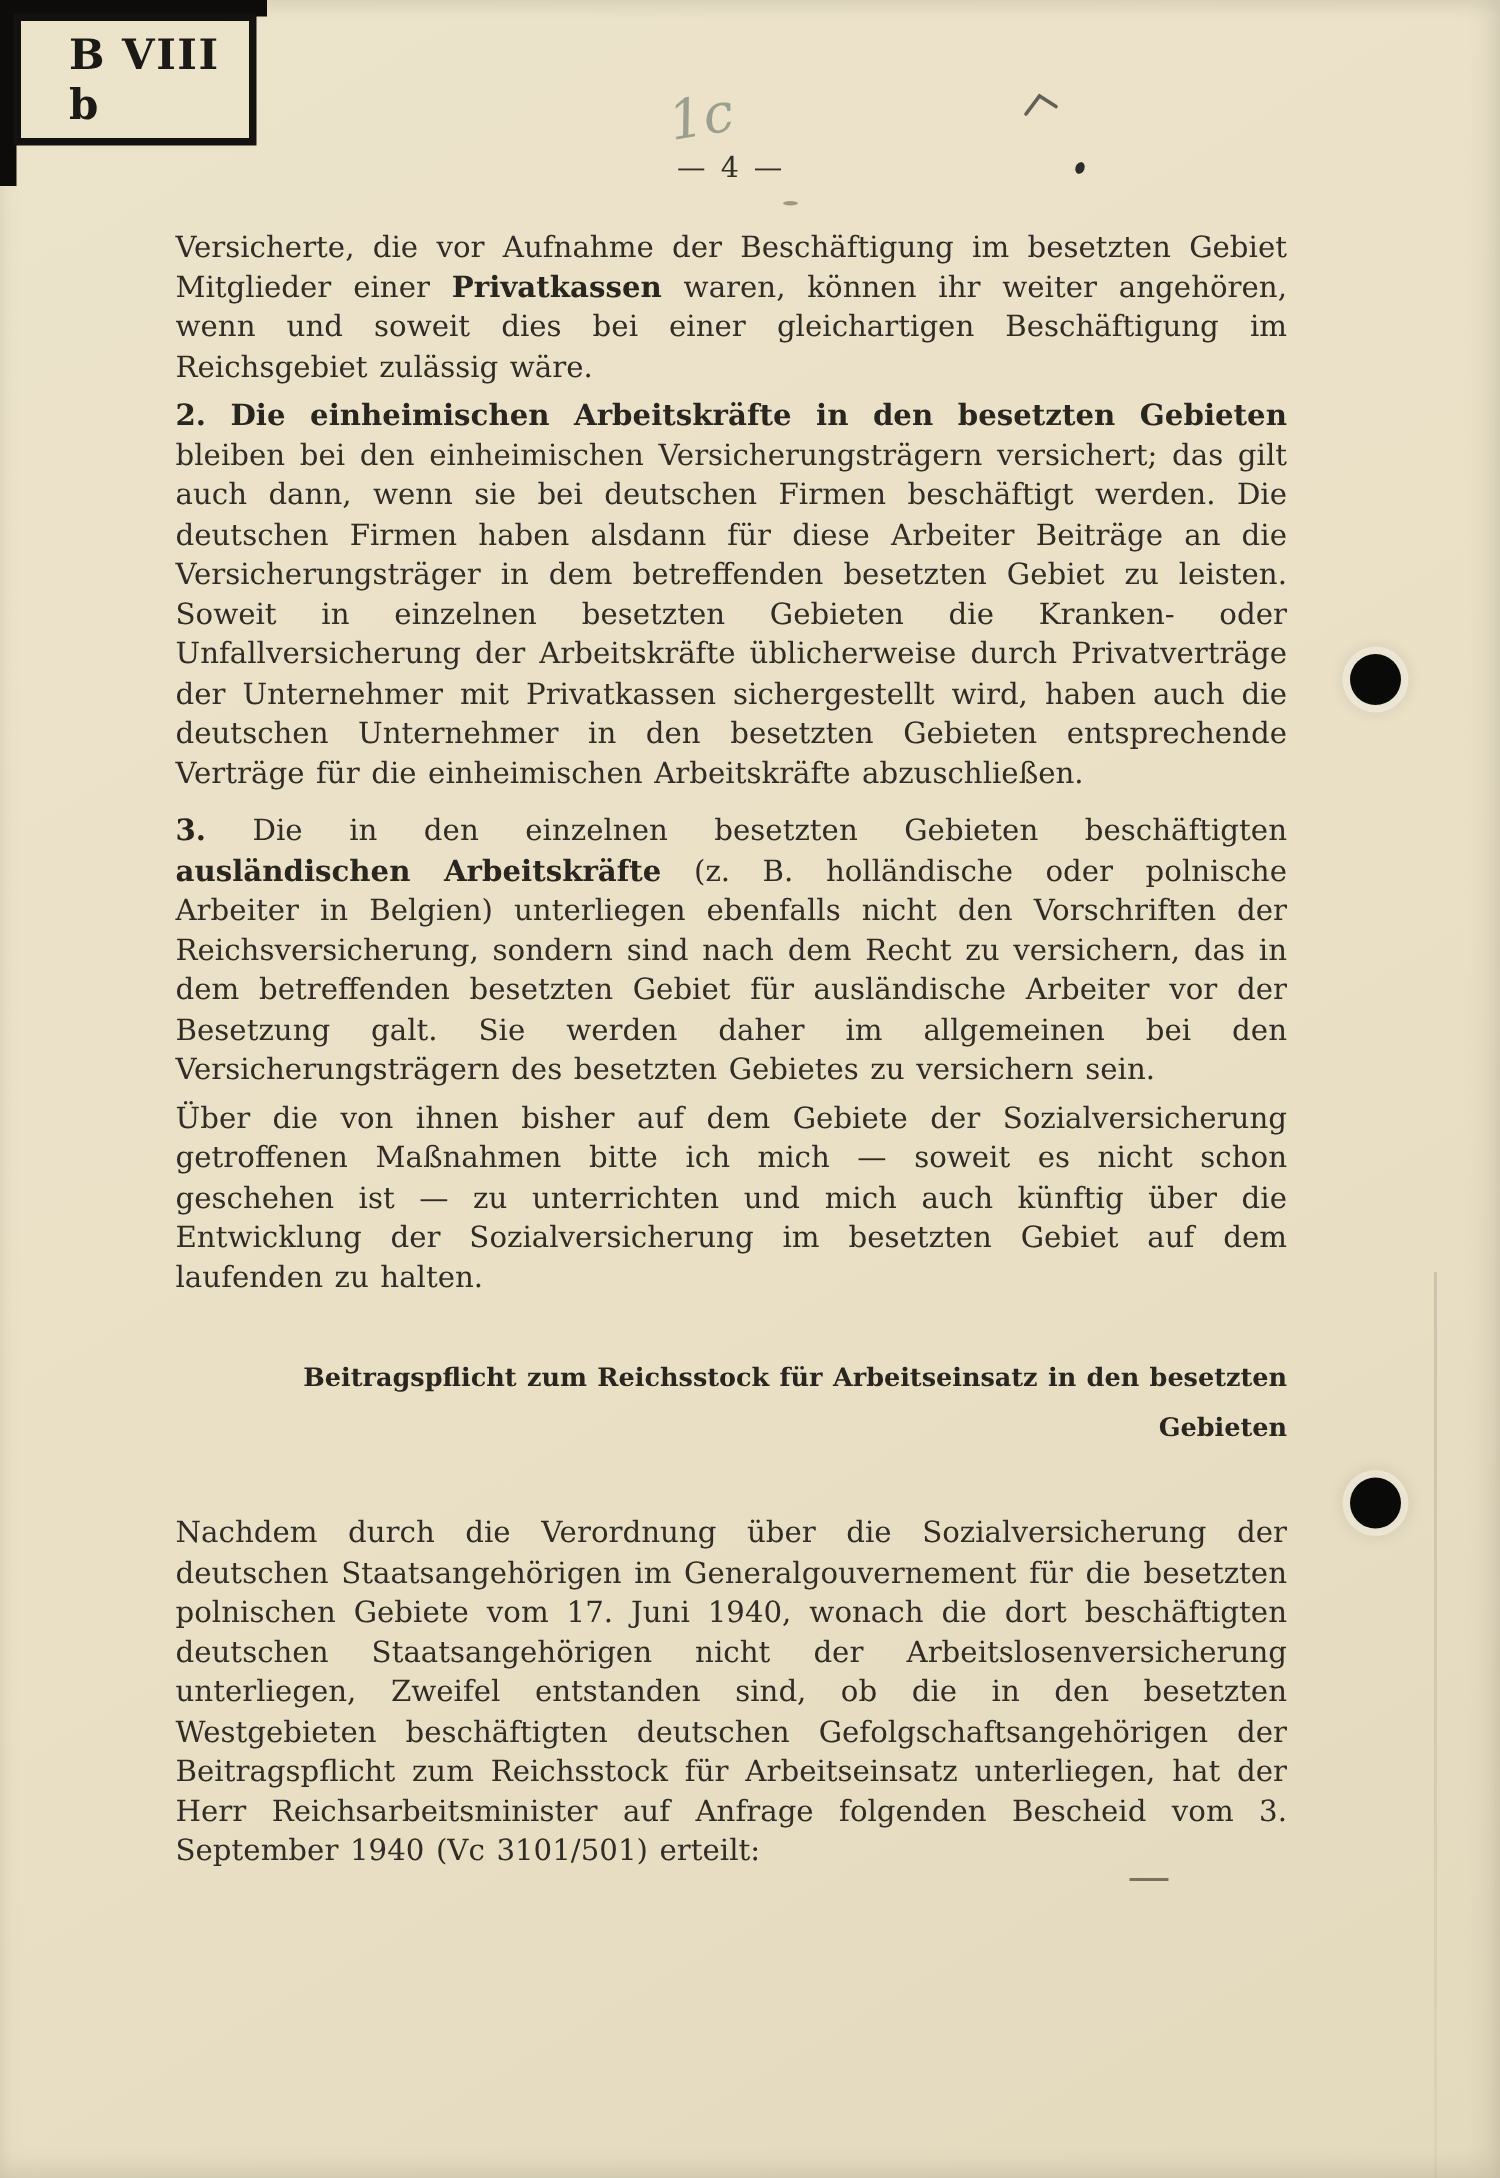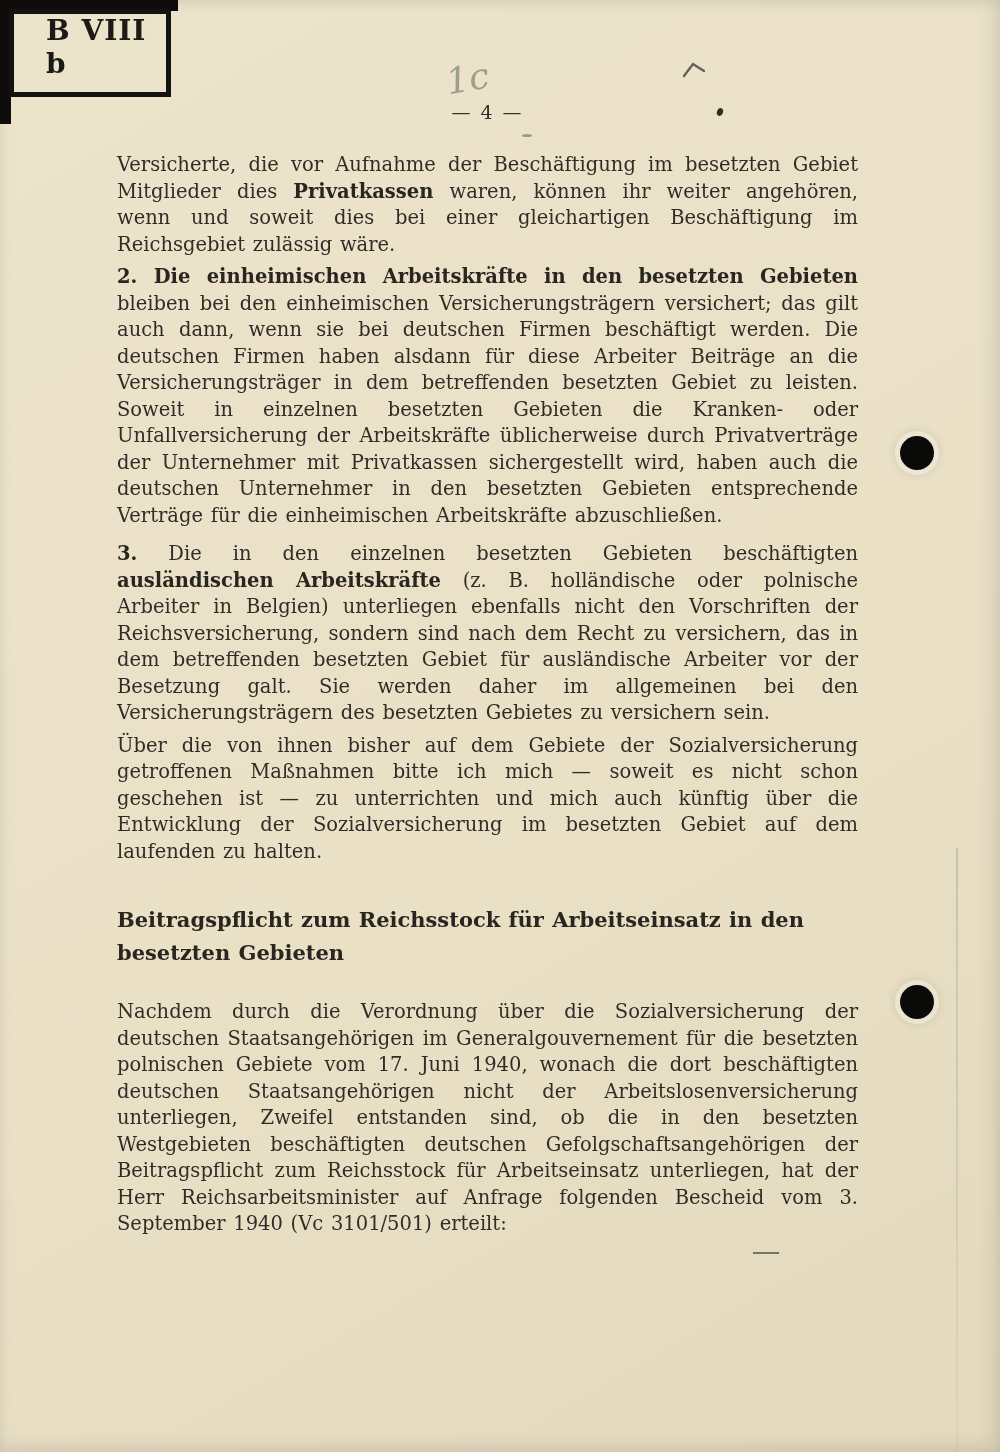--- a/index.html
+++ b/index.html
@@ -18,21 +18,21 @@
   }
 
   
   .edge-top  { position: absolute; left: 0; top: 0; width: 178px; height: 11px; background: #0d0c0b; }
   .edge-left { position: absolute; left: 0; top: 0; width: 11px; height: 124px; background: #0d0c0b; }
   .corner-box {
     position: absolute; left: 9px; top: 9px;
     width: 162px; height: 88px;
     border: 5px solid #131210;
     box-sizing: border-box;
-    display: flex; align-items: flex-start;
+    display: flex; align-items: center;
     background: transparent;
   }
   .corner-label {
     font-weight: 700; font-size: 28px; letter-spacing: 1px;
     padding-left: 32px; color: #1c1a17;
   }
 
   
   .page-number {
     position: absolute; left: 117px; top: 101px; width: 741px;
@@ -69,23 +69,23 @@
   .body-col {
     position: absolute; left: 117px; top: 152px; width: 741px;
     font-size: 19.5px; line-height: 26.5px;
     text-align: justify; word-spacing: 1.5px;
     color: #312d26;
   }
   .para { margin: 0 0 6px 0; }
   .para b { font-weight: 700; color: #29251f; }
   .gap-before { margin-top: 12px; }
   .section-heading {
-    margin: 38px 0 30px 0;
-    text-align: left;
-    font-size: 21px; line-height: 33px;
+    margin: 38px 0 40px 0;
+    text-align: right;
+    font-size: 17px; line-height: 33px;
     font-weight: 700; color: #29251f;
     word-spacing: 1px;
   }
 </style>
 </head>
 <body>
 
 <div class="page">
 
   <div class="edge-top"></div>
@@ -107,21 +107,21 @@
   <div class="page-number">— 4 —</div>
 
   <div class="hole hole-top"></div>
   <div class="hole hole-bottom"></div>
 
   <div class="crease"></div>
   <div class="pencil-dash"></div>
 
   <div class="body-col">
 
-    <p class="para"><span>Versicherte, die vor Aufnahme der Beschäftigung im besetzten Gebiet Mitglieder dies </span><b>Privatkassen</b><span> waren, können ihr weiter angehören, wenn und soweit dies bei einer gleichartigen Beschäftigung im Reichsgebiet zulässig wäre.</span></p>
+    <p class="para"><span>Versicherte, die vor Aufnahme der Beschäftigung im besetzten Gebiet Mitglieder einer </span><b>Privatkassen</b><span> waren, können ihr weiter angehören, wenn und soweit dies bei einer gleichartigen Beschäftigung im Reichsgebiet zulässig wäre.</span></p>
 
 
     <p class="para"><b>2. Die einheimischen Arbeitskräfte in den besetzten Gebieten</b><span> bleiben bei den einheimischen Versicherungsträgern versichert; das gilt auch dann, wenn sie bei deutschen Firmen beschäftigt werden. Die deutschen Firmen haben alsdann für diese Arbeiter Beiträge an die Versicherungsträger in dem betreffenden besetzten Gebiet zu leisten. Soweit in einzelnen besetzten Gebieten die Kranken- oder Unfallversicherung der Arbeitskräfte üblicherweise durch Privatverträge der Unternehmer mit Privatkassen sichergestellt wird, haben auch die deutschen Unternehmer in den besetzten Gebieten entsprechende Verträge für die einheimischen Arbeitskräfte abzuschließen.</span></p>
 
     <p class="para gap-before"><b>3.</b><span> Die in den einzelnen besetzten Gebieten beschäftigten </span><b>ausländischen Arbeitskräfte</b><span> (z. B. holländische oder polnische Arbeiter in Belgien) unterliegen ebenfalls nicht den Vorschriften der Reichsversicherung, sondern sind nach dem Recht zu versichern, das in dem betreffenden besetzten Gebiet für ausländische Arbeiter vor der Besetzung galt. Sie werden daher im allgemeinen bei den Versicherungsträgern des besetzten Gebietes zu versichern sein.</span></p>
 
     <p class="para"><span>Über die von ihnen bisher auf dem Gebiete der Sozialversicherung getroffenen Maßnahmen bitte ich mich — soweit es nicht schon geschehen ist — zu unterrichten und mich auch künftig über die Entwicklung der Sozialversicherung im besetzten Gebiet auf dem laufenden zu halten.</span></p>
 
 
     <h2 class="section-heading"><span>Beitragspflicht zum Reichsstock für Arbeitseinsatz in den besetzten Gebieten</span></h2>

